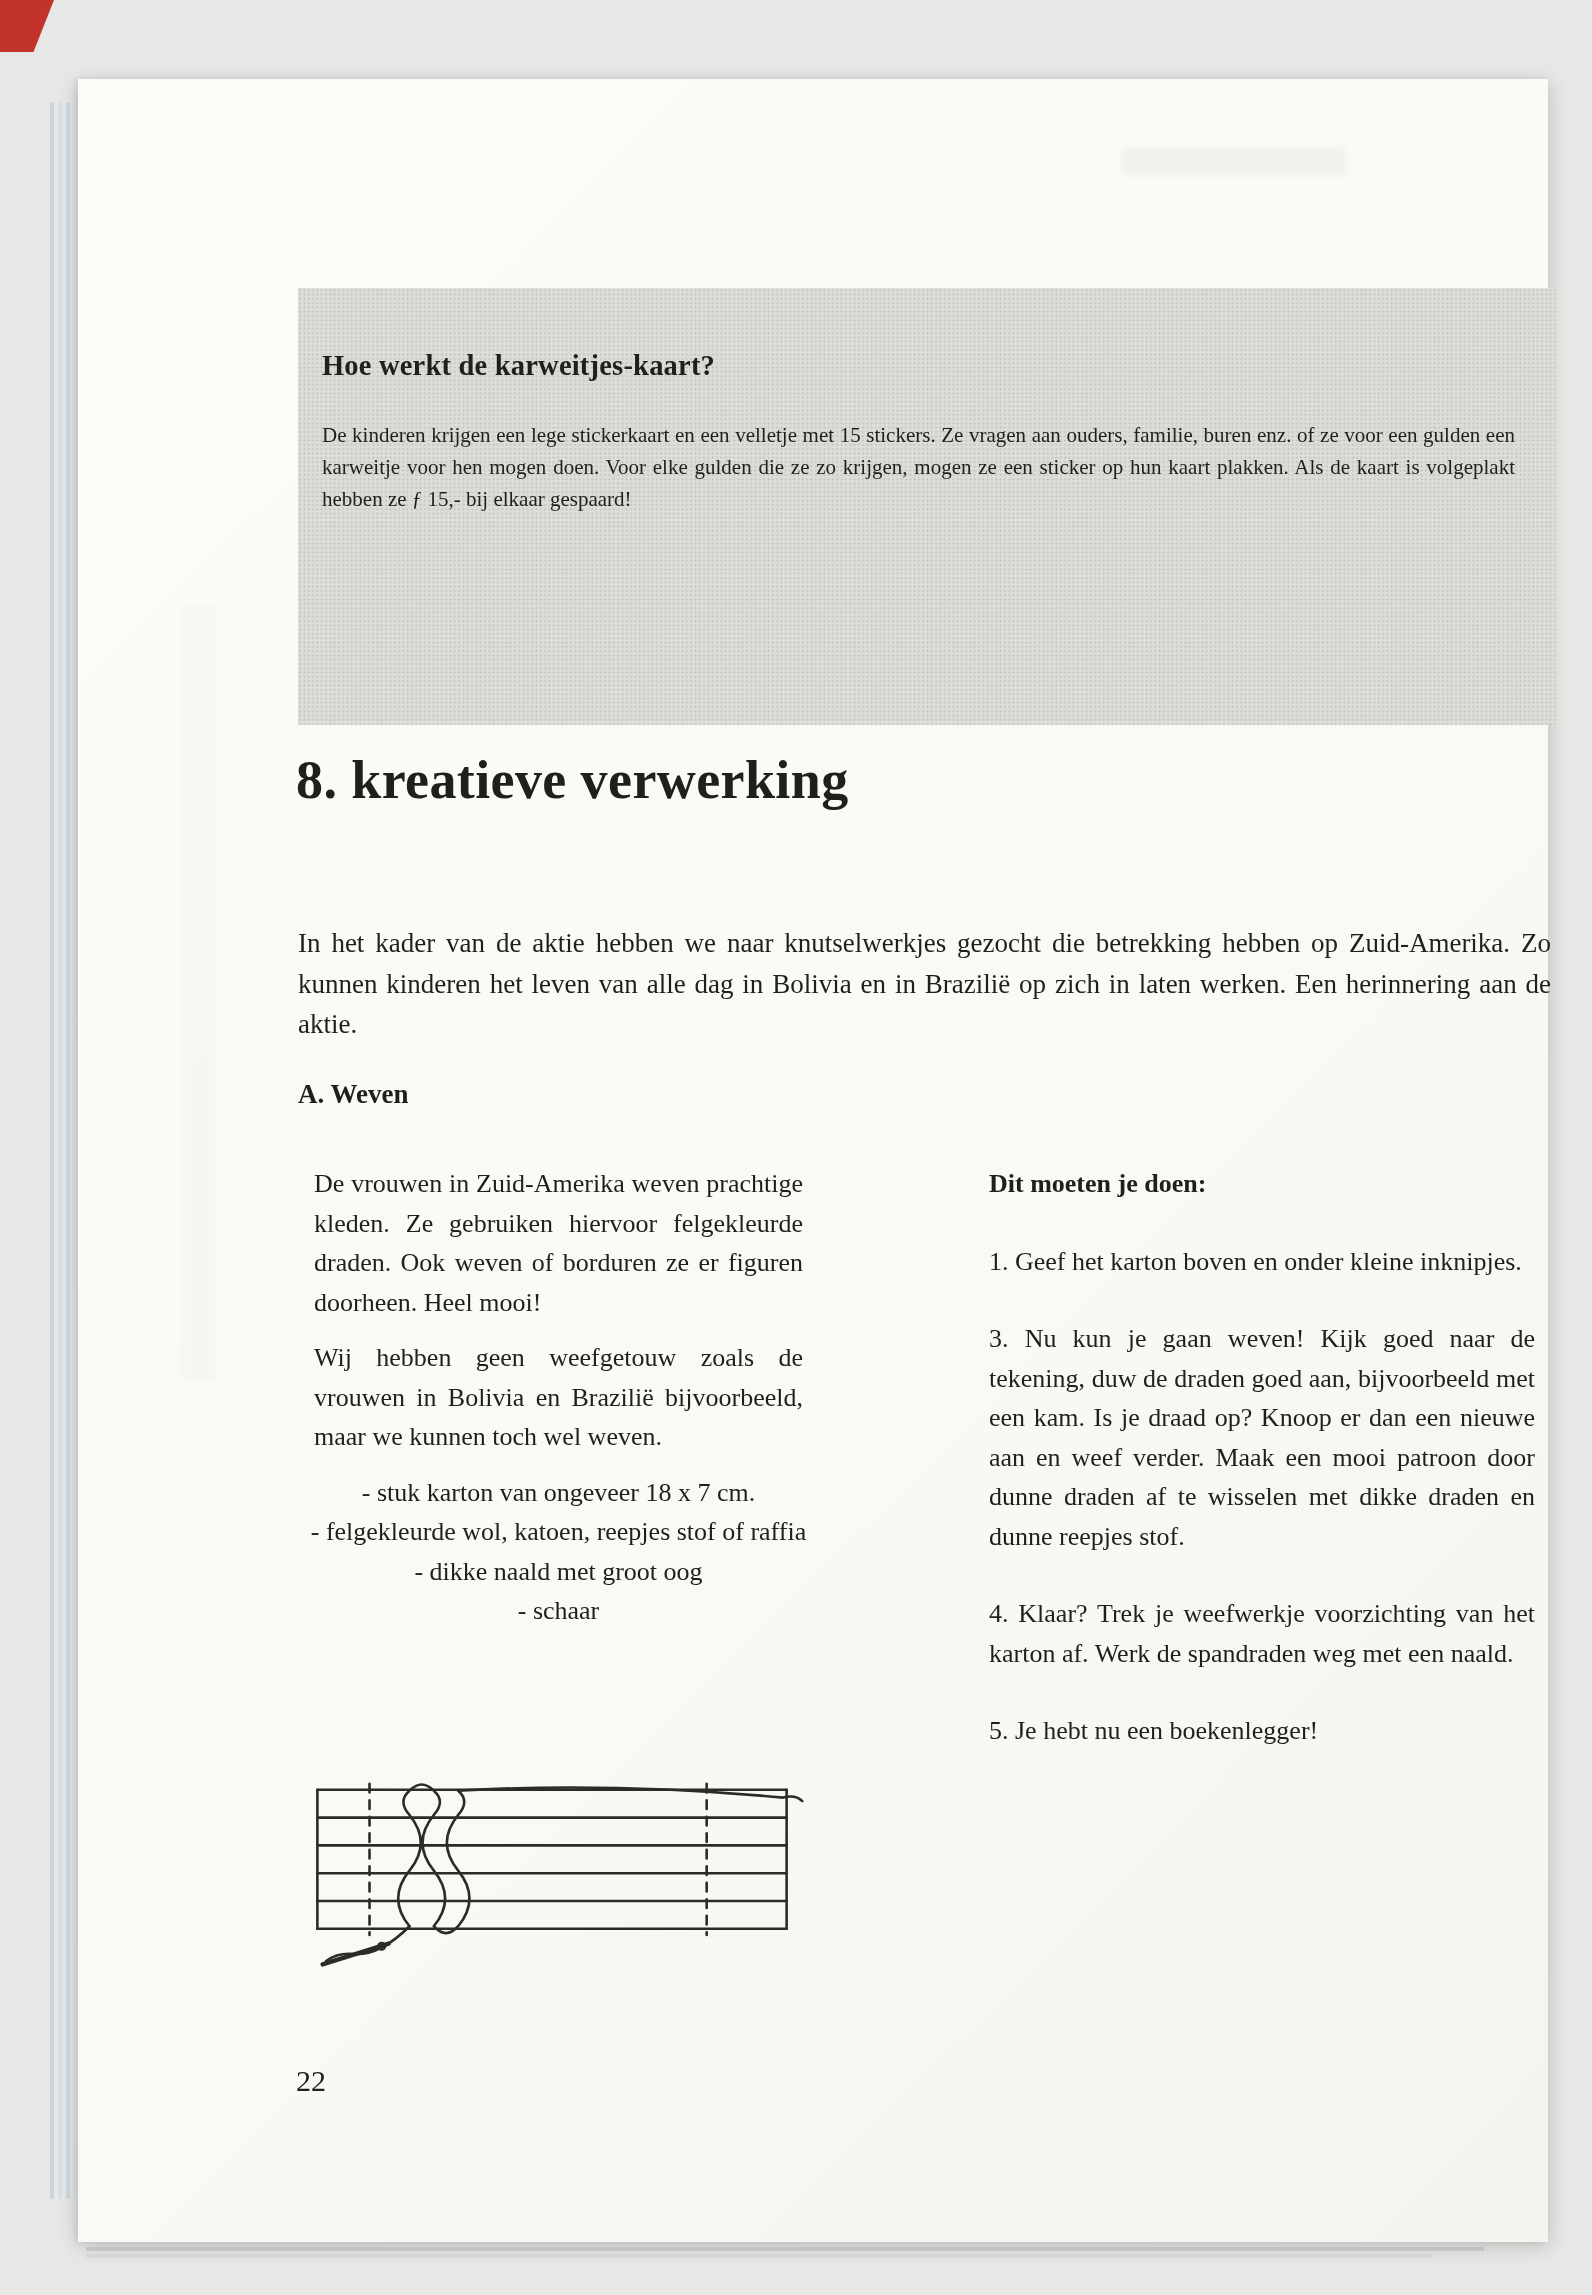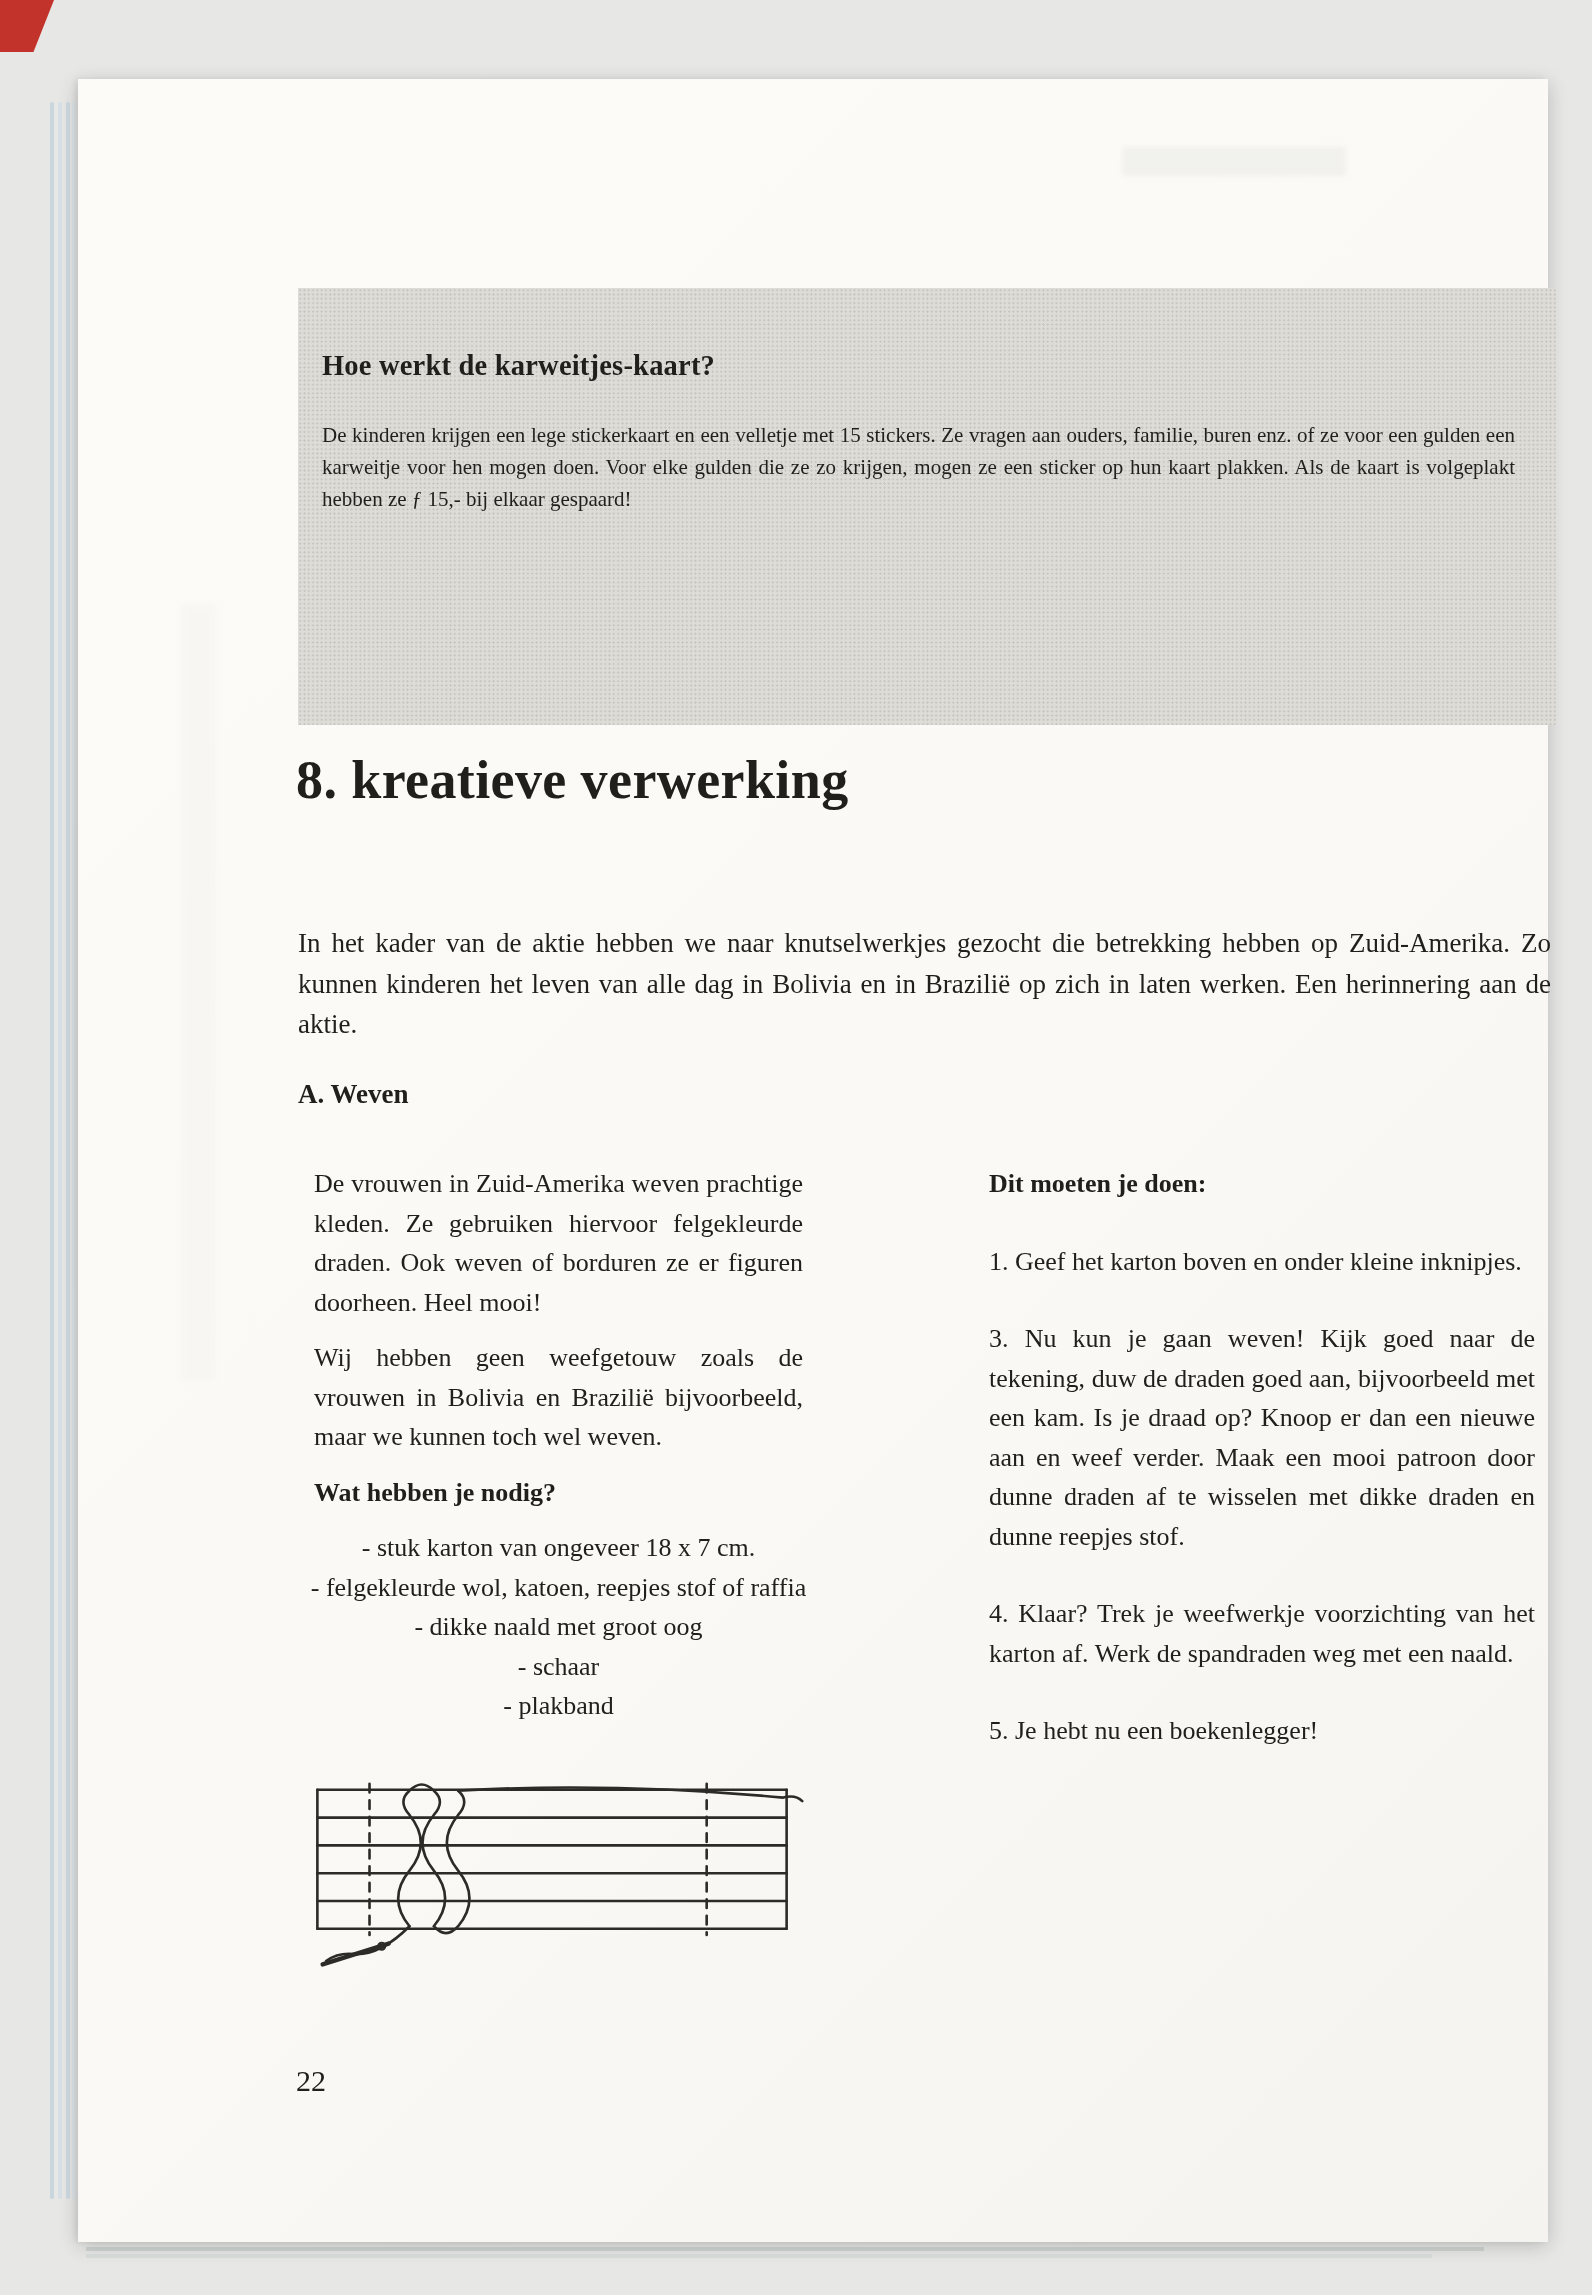--- a/index.html
+++ b/index.html
@@ -102,27 +102,25 @@
 
   <div class="section-heading">8. kreatieve verwerking</div>
 
   <div class="section-intro">In het kader van de aktie hebben we naar knutselwerkjes gezocht die betrekking hebben op Zuid-Amerika. Zo kunnen kinderen het leven van alle dag in Bolivia en in Brazilië op zich in laten werken. Een herinnering aan de aktie.</div>
 
   <div class="sub-heading">A. Weven</div>
 
   <div class="col col-left">
     <p>De vrouwen in Zuid-Amerika weven prachtige kleden. Ze gebruiken hiervoor felgekleurde draden. Ook weven of borduren ze er figuren doorheen. Heel mooi!</p>
     <p>Wij hebben geen weefgetouw zoals de vrouwen in Bolivia en Brazilië bijvoorbeeld, maar we kunnen toch wel weven.</p>
-    <p class="needs-heading">Wat hebben je nodig?</p>
     <ul class="needs-list">
       <li>- stuk karton van ongeveer 18 x 7 cm.</li>
       <li>- felgekleurde wol, katoen, reepjes stof of raffia</li>
       <li>- dikke naald met groot oog</li>
       <li>- schaar</li>
-      <li>- plakband</li>
     </ul>
   </div>
 
   <div class="col col-right">
     <p class="steps-heading">Dit moeten je doen:</p>
     <p class="step">1. Geef het karton boven en onder kleine inknipjes.</p>
     <p class="step">3. Nu kun je gaan weven! Kijk goed naar de tekening, duw de draden goed aan, bijvoorbeeld met een kam. Is je draad op? Knoop er dan een nieuwe aan en weef verder. Maak een mooi patroon door dunne draden af te wisselen met dikke draden en dunne reepjes stof.</p>
     <p class="step">4. Klaar? Trek je weefwerkje voorzichting van het karton af. Werk de spandraden weg met een naald.</p>
     <p class="step">5. Je hebt nu een boekenlegger!</p>
   </div>

